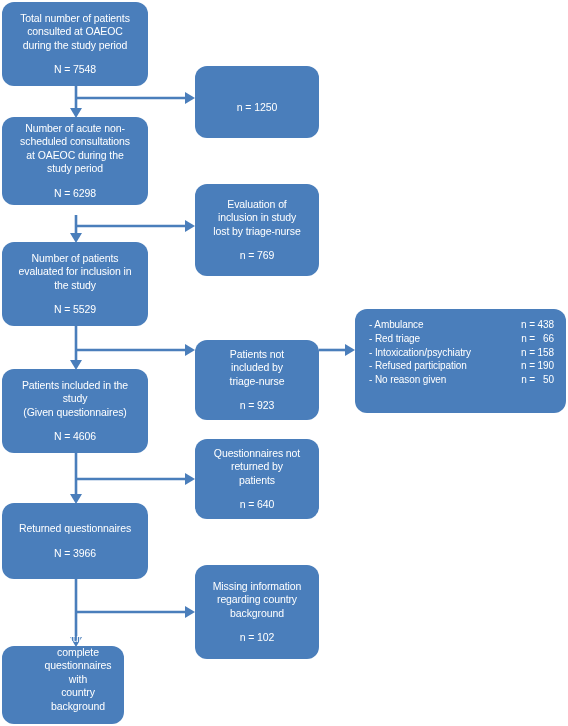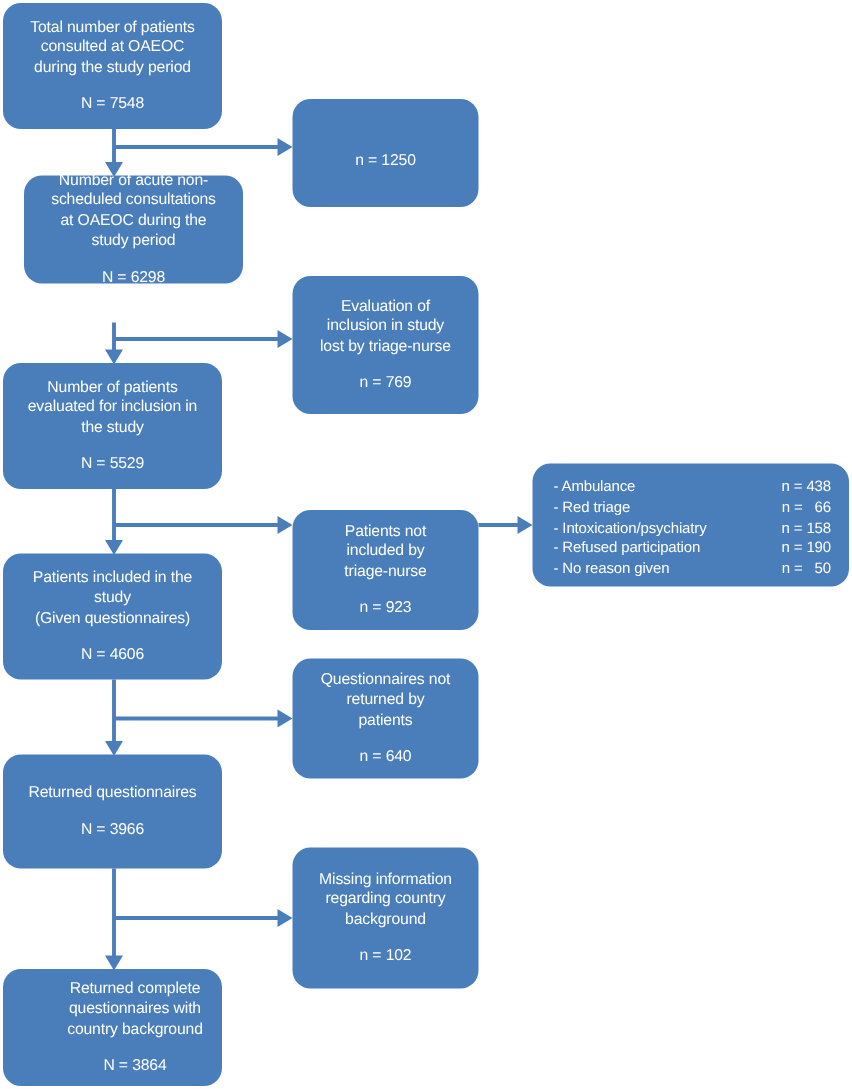--- a/index.html
+++ b/index.html
@@ -10,35 +10,35 @@
   .box{position:absolute;box-sizing:border-box;background:#4a7ebb;
        border-radius:12px;color:#ffffff;display:flex;flex-direction:column;
        align-items:center;justify-content:center;text-align:center;
        font-size:10.5px;line-height:13.5px;padding:4px 6px;
        letter-spacing:-0.1px;}
   .box .title{white-space:pre-line;}
   .box .num{margin-top:11px;}
 
   
   #b-total      {left:2px;   top:2px;   width:146px; height:84px;}
-  #b-acute      {left:16px;   top:117px; width:146px; height:72px;}
+  #b-acute      {left:2px;   top:117px; width:146px; height:88px;}
   #b-evalinc    {left:2px;   top:242px; width:146px; height:84px;}
   #b-included   {left:2px;   top:369px; width:146px; height:84px;}
   #b-returned   {left:2px;   top:503px; width:146px; height:76px;}
-  #b-complete   {left:2px;   top:646px; width:146px; height:78px;padding-left:36px;}
+  #b-complete   {left:2px;   top:646px; width:122px; height:78px;padding-left:36px;}
 
   
   #b-sched      {left:195px; top:66px;  width:124px; height:72px;}
   #b-lost       {left:195px; top:184px; width:124px; height:92px;}
   #b-notincl    {left:195px; top:310px; width:124px; height:80px;margin-top:30px;}
   #b-notret     {left:195px; top:439px; width:124px; height:80px;}
   #b-missing    {left:195px; top:565px; width:124px; height:94px;}
 
   
-  #b-reasons    {left:355px; top:309px; width:211px; height:82px;
+  #b-reasons    {left:355px; top:309px; width:211px; height:104px;
                  display:block;padding:9px 12px 9px 14px;text-align:left;
                  font-size:10px;line-height:13.8px;}
   .reason-row{display:flex;justify-content:space-between;white-space:nowrap;}
   .reason-row .lbl{text-align:left;}
   .reason-row .val{text-align:right;font-variant-numeric:tabular-nums;
                    white-space:pre;}
 
   svg.conn{position:absolute;left:0;top:0;width:568px;height:726px;
            pointer-events:none;}
   svg.conn path,svg.conn line{stroke:#4a7ebb;stroke-width:2.6;fill:none;}

